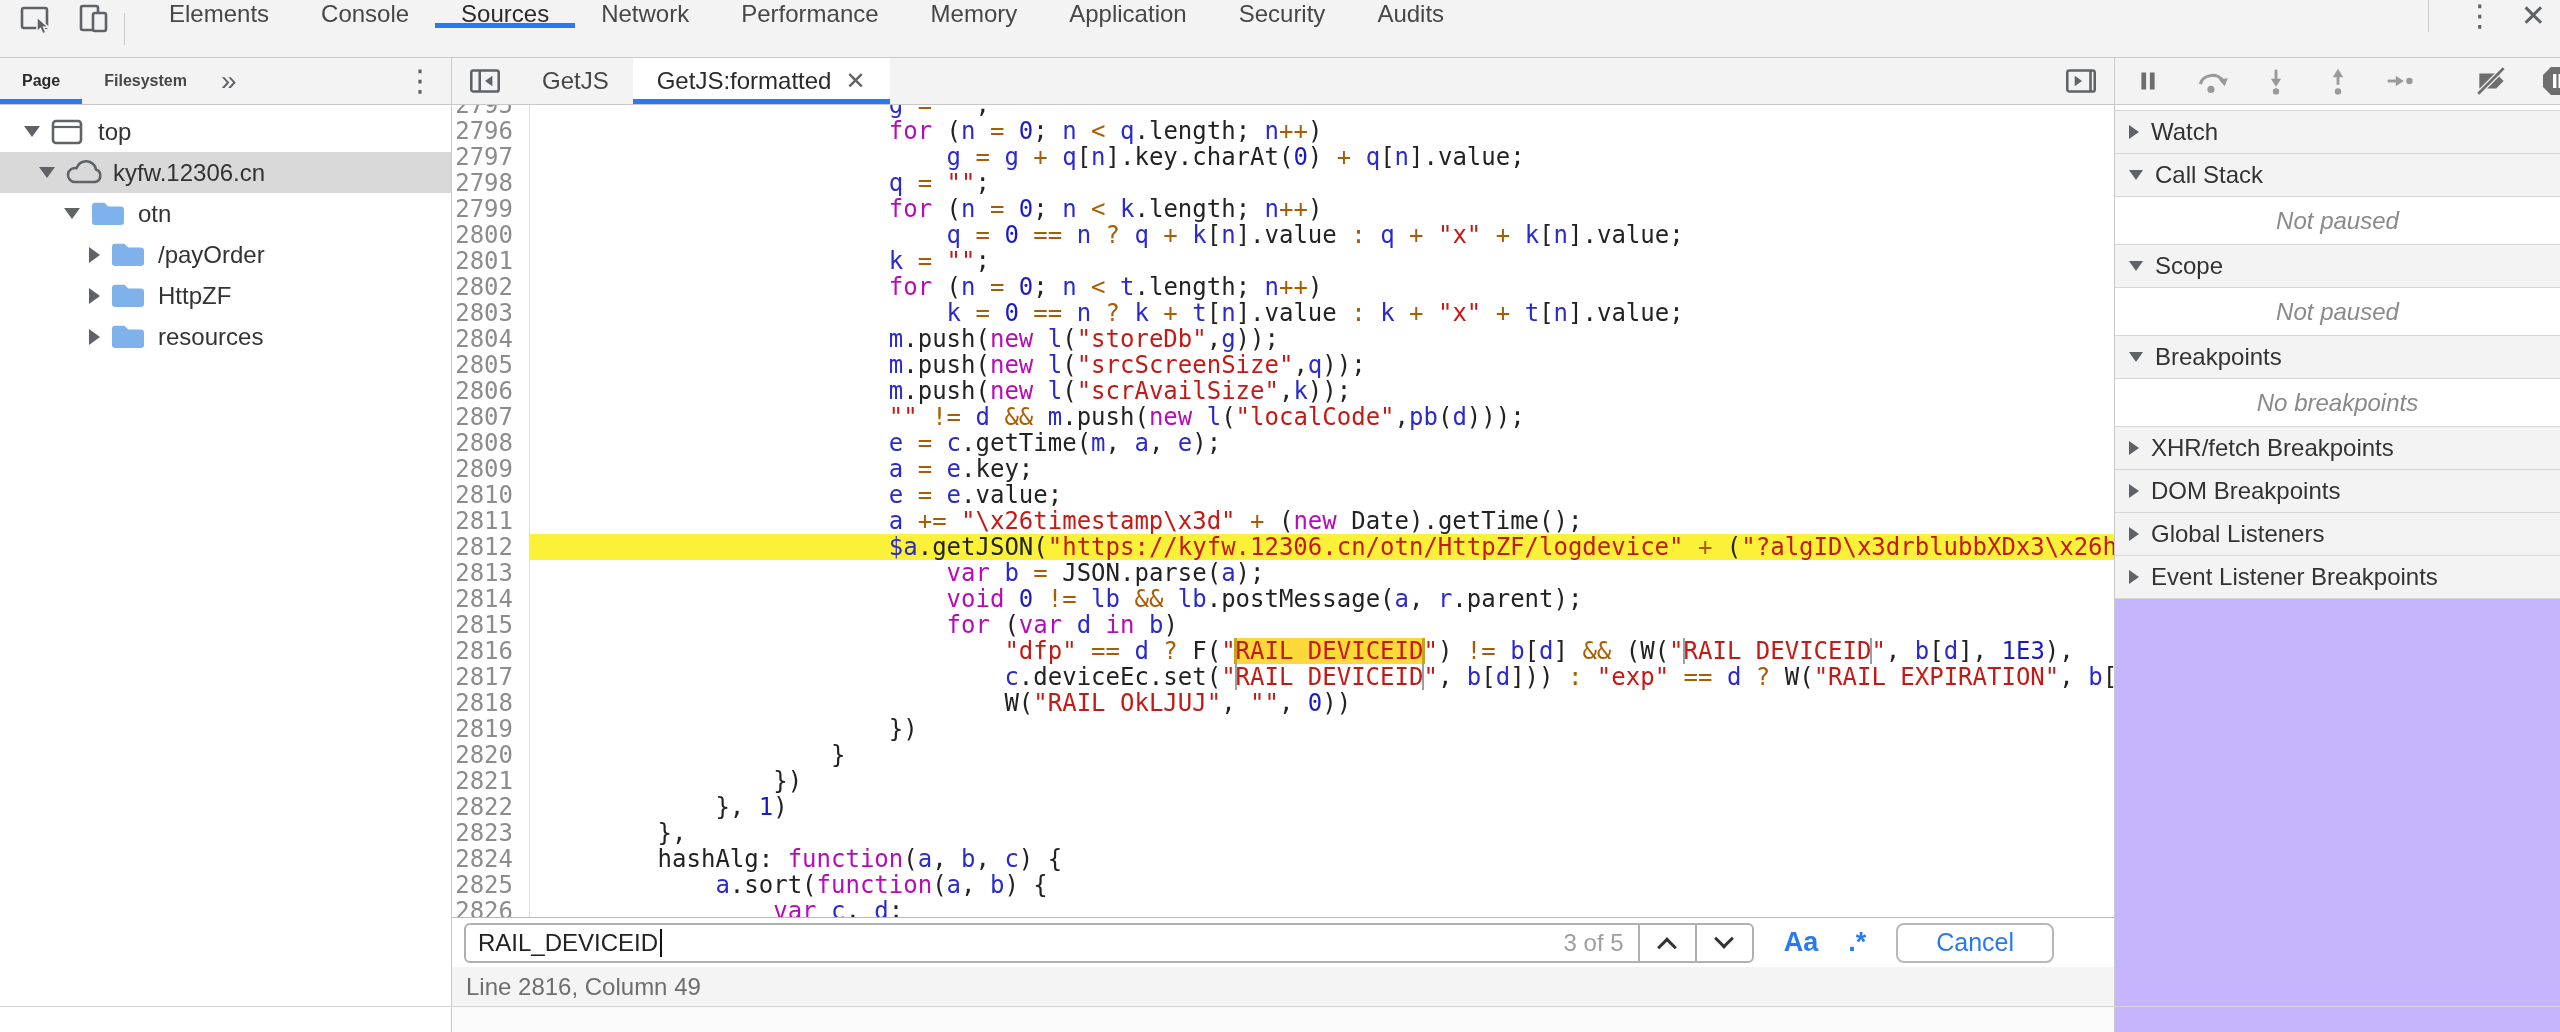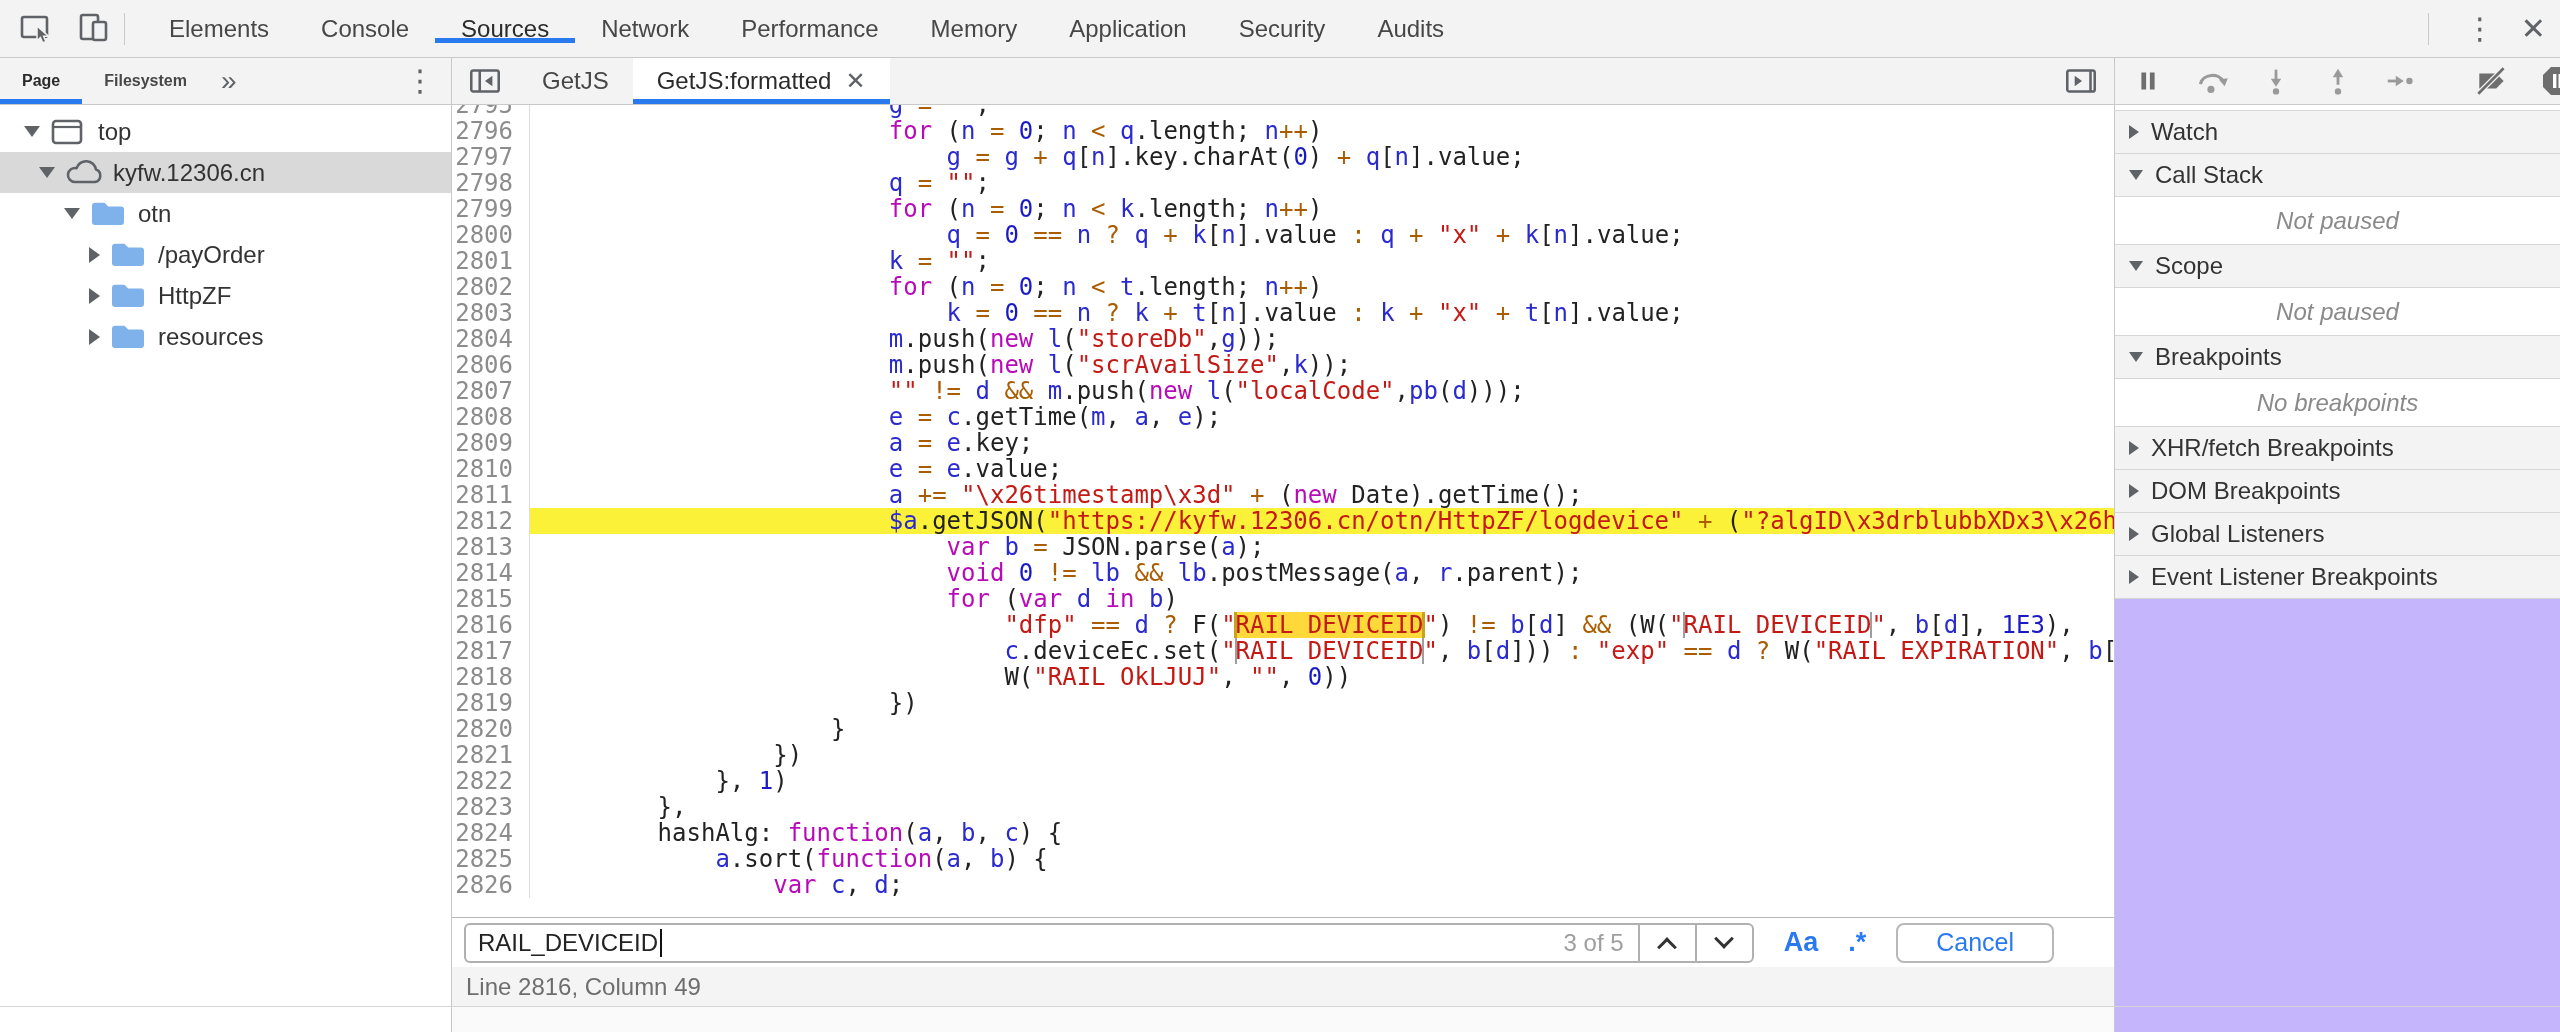--- a/index.html
+++ b/index.html
@@ -2,21 +2,21 @@
 <html><head>
 <meta charset="utf-8">
 <style>
   * { margin:0; padding:0; box-sizing:border-box; }
   html,body { width:2560px; height:1032px; overflow:hidden; background:#fff;
               font-family:"Liberation Sans", sans-serif; }
   .window { width:2560px; height:1032px; position:relative; background:#fff; }
 
   
   .toolbar-top { height:58px; background:#f3f3f3; border-bottom:1px solid #c9c9c9;
-                 display:flex; align-items:center; }
+                 display:flex; align-items:flex-start; }
   .tb-icons { display:flex; align-items:center; padding-left:16px; gap:18px; }
   .tb-sep { width:1px; height:32px; background:#c9c9c9; margin:0 10px; align-self:center; }
   .main-tabs { display:flex; align-items:stretch; margin-left:8px; }
   .main-tab { padding:0 26px; display:flex; align-items:center; font-size:24px; color:#474747; cursor:default; }
   .main-tab.active { color:#2b2b2b; box-shadow: inset 0 -5px 0 #2a7aef; }
   .tb-right { margin-left:auto; display:flex; align-items:center; padding-right:14px; gap:26px; }
   .glyph-btn { font-size:30px; color:#5f6368; line-height:1; }
 
   
   .cols { display:flex; height:974px; }
@@ -233,20 +233,21 @@
             <div class="cl"><span class="gut">2795</span><span class="src">                        <span class="c-v">g</span><span class="c-o"> = </span><span class="c-s">""</span><span class="c-p">;</span></span></div>
             <div class="cl"><span class="gut">2796</span><span class="src">                        <span class="c-k">for</span><span class="c-p"> (</span><span class="c-v">n</span><span class="c-o"> = </span><span class="c-nu">0</span><span class="c-p">; </span><span class="c-v">n</span><span class="c-o"> &lt; </span><span class="c-v">q</span><span class="c-p">.length; </span><span class="c-v">n</span><span class="c-o">++</span><span class="c-p">)</span></span></div>
             <div class="cl"><span class="gut">2797</span><span class="src">                            <span class="c-v">g</span><span class="c-o"> = </span><span class="c-v">g</span><span class="c-o"> + </span><span class="c-v">q</span><span class="c-p">[</span><span class="c-v">n</span><span class="c-p">].key.charAt(</span><span class="c-nu">0</span><span class="c-p">)</span><span class="c-o"> + </span><span class="c-v">q</span><span class="c-p">[</span><span class="c-v">n</span><span class="c-p">].value;</span></span></div>
             <div class="cl"><span class="gut">2798</span><span class="src">                        <span class="c-v">q</span><span class="c-o"> = </span><span class="c-s">""</span><span class="c-p">;</span></span></div>
             <div class="cl"><span class="gut">2799</span><span class="src">                        <span class="c-k">for</span><span class="c-p"> (</span><span class="c-v">n</span><span class="c-o"> = </span><span class="c-nu">0</span><span class="c-p">; </span><span class="c-v">n</span><span class="c-o"> &lt; </span><span class="c-v">k</span><span class="c-p">.length; </span><span class="c-v">n</span><span class="c-o">++</span><span class="c-p">)</span></span></div>
             <div class="cl"><span class="gut">2800</span><span class="src">                            <span class="c-v">q</span><span class="c-o"> = </span><span class="c-nu">0</span><span class="c-o"> == </span><span class="c-v">n</span><span class="c-o"> ? </span><span class="c-v">q</span><span class="c-o"> + </span><span class="c-v">k</span><span class="c-p">[</span><span class="c-v">n</span><span class="c-p">].value</span><span class="c-o"> : </span><span class="c-v">q</span><span class="c-o"> + </span><span class="c-s">"x"</span><span class="c-o"> + </span><span class="c-v">k</span><span class="c-p">[</span><span class="c-v">n</span><span class="c-p">].value;</span></span></div>
             <div class="cl"><span class="gut">2801</span><span class="src">                        <span class="c-v">k</span><span class="c-o"> = </span><span class="c-s">""</span><span class="c-p">;</span></span></div>
             <div class="cl"><span class="gut">2802</span><span class="src">                        <span class="c-k">for</span><span class="c-p"> (</span><span class="c-v">n</span><span class="c-o"> = </span><span class="c-nu">0</span><span class="c-p">; </span><span class="c-v">n</span><span class="c-o"> &lt; </span><span class="c-v">t</span><span class="c-p">.length; </span><span class="c-v">n</span><span class="c-o">++</span><span class="c-p">)</span></span></div>
             <div class="cl"><span class="gut">2803</span><span class="src">                            <span class="c-v">k</span><span class="c-o"> = </span><span class="c-nu">0</span><span class="c-o"> == </span><span class="c-v">n</span><span class="c-o"> ? </span><span class="c-v">k</span><span class="c-o"> + </span><span class="c-v">t</span><span class="c-p">[</span><span class="c-v">n</span><span class="c-p">].value</span><span class="c-o"> : </span><span class="c-v">k</span><span class="c-o"> + </span><span class="c-s">"x"</span><span class="c-o"> + </span><span class="c-v">t</span><span class="c-p">[</span><span class="c-v">n</span><span class="c-p">].value;</span></span></div>
             <div class="cl"><span class="gut">2804</span><span class="src">                        <span class="c-v">m</span><span class="c-p">.push(</span><span class="c-k">new</span><span class="c-p"> </span><span class="c-v">l</span><span class="c-p">(</span><span class="c-s">"storeDb"</span><span class="c-p">,</span><span class="c-v">g</span><span class="c-p">));</span></span></div>
+            <div class="cl"><span class="gut">2805</span><span class="src">                        <span class="c-v">m</span><span class="c-p">.push(</span><span class="c-k">new</span><span class="c-p"> </span><span class="c-v">l</span><span class="c-p">(</span><span class="c-s">"srcScreenSize"</span><span class="c-p">,</span><span class="c-v">q</span><span class="c-p">));</span></span></div>
             <div class="cl"><span class="gut">2806</span><span class="src">                        <span class="c-v">m</span><span class="c-p">.push(</span><span class="c-k">new</span><span class="c-p"> </span><span class="c-v">l</span><span class="c-p">(</span><span class="c-s">"scrAvailSize"</span><span class="c-p">,</span><span class="c-v">k</span><span class="c-p">));</span></span></div>
             <div class="cl"><span class="gut">2807</span><span class="src">                        <span class="c-s">""</span><span class="c-o"> != </span><span class="c-v">d</span><span class="c-o"> &amp;&amp; </span><span class="c-v">m</span><span class="c-p">.push(</span><span class="c-k">new</span><span class="c-p"> </span><span class="c-v">l</span><span class="c-p">(</span><span class="c-s">"localCode"</span><span class="c-p">,</span><span class="c-v">pb</span><span class="c-p">(</span><span class="c-v">d</span><span class="c-p">)));</span></span></div>
             <div class="cl"><span class="gut">2808</span><span class="src">                        <span class="c-v">e</span><span class="c-o"> = </span><span class="c-v">c</span><span class="c-p">.getTime(</span><span class="c-v">m</span><span class="c-p">, </span><span class="c-v">a</span><span class="c-p">, </span><span class="c-v">e</span><span class="c-p">);</span></span></div>
             <div class="cl"><span class="gut">2809</span><span class="src">                        <span class="c-v">a</span><span class="c-o"> = </span><span class="c-v">e</span><span class="c-p">.key;</span></span></div>
             <div class="cl"><span class="gut">2810</span><span class="src">                        <span class="c-v">e</span><span class="c-o"> = </span><span class="c-v">e</span><span class="c-p">.value;</span></span></div>
             <div class="cl"><span class="gut">2811</span><span class="src">                        <span class="c-v">a</span><span class="c-o"> += </span><span class="c-s">"\x26timestamp\x3d"</span><span class="c-o"> + </span><span class="c-p">(</span><span class="c-k">new</span><span class="c-p"> Date).getTime();</span></span></div>
             <div class="cl hl"><span class="gut">2812</span><span class="src">                        <span class="c-v">$a</span><span class="c-p">.getJSON(</span><span class="c-s">"https://kyfw.12306.cn/otn/HttpZF/logdevice"</span><span class="c-o"> + </span><span class="c-p">(</span><span class="c-s">"?algID\x3drblubbXDx3\x26h</span></span></div>
             <div class="cl"><span class="gut">2813</span><span class="src">                            <span class="c-k">var</span><span class="c-p"> </span><span class="c-v">b</span><span class="c-o"> = </span><span class="c-p">JSON.parse(</span><span class="c-v">a</span><span class="c-p">);</span></span></div>
             <div class="cl"><span class="gut">2814</span><span class="src">                            <span class="c-k">void</span><span class="c-p"> </span><span class="c-nu">0</span><span class="c-o"> != </span><span class="c-v">lb</span><span class="c-o"> &amp;&amp; </span><span class="c-v">lb</span><span class="c-p">.postMessage(</span><span class="c-v">a</span><span class="c-p">, </span><span class="c-v">r</span><span class="c-p">.parent);</span></span></div>
             <div class="cl"><span class="gut">2815</span><span class="src">                            <span class="c-k">for</span><span class="c-p"> (</span><span class="c-k">var</span><span class="c-p"> </span><span class="c-v">d</span><span class="c-p"> </span><span class="c-k">in</span><span class="c-p"> </span><span class="c-v">b</span><span class="c-p">)</span></span></div>

